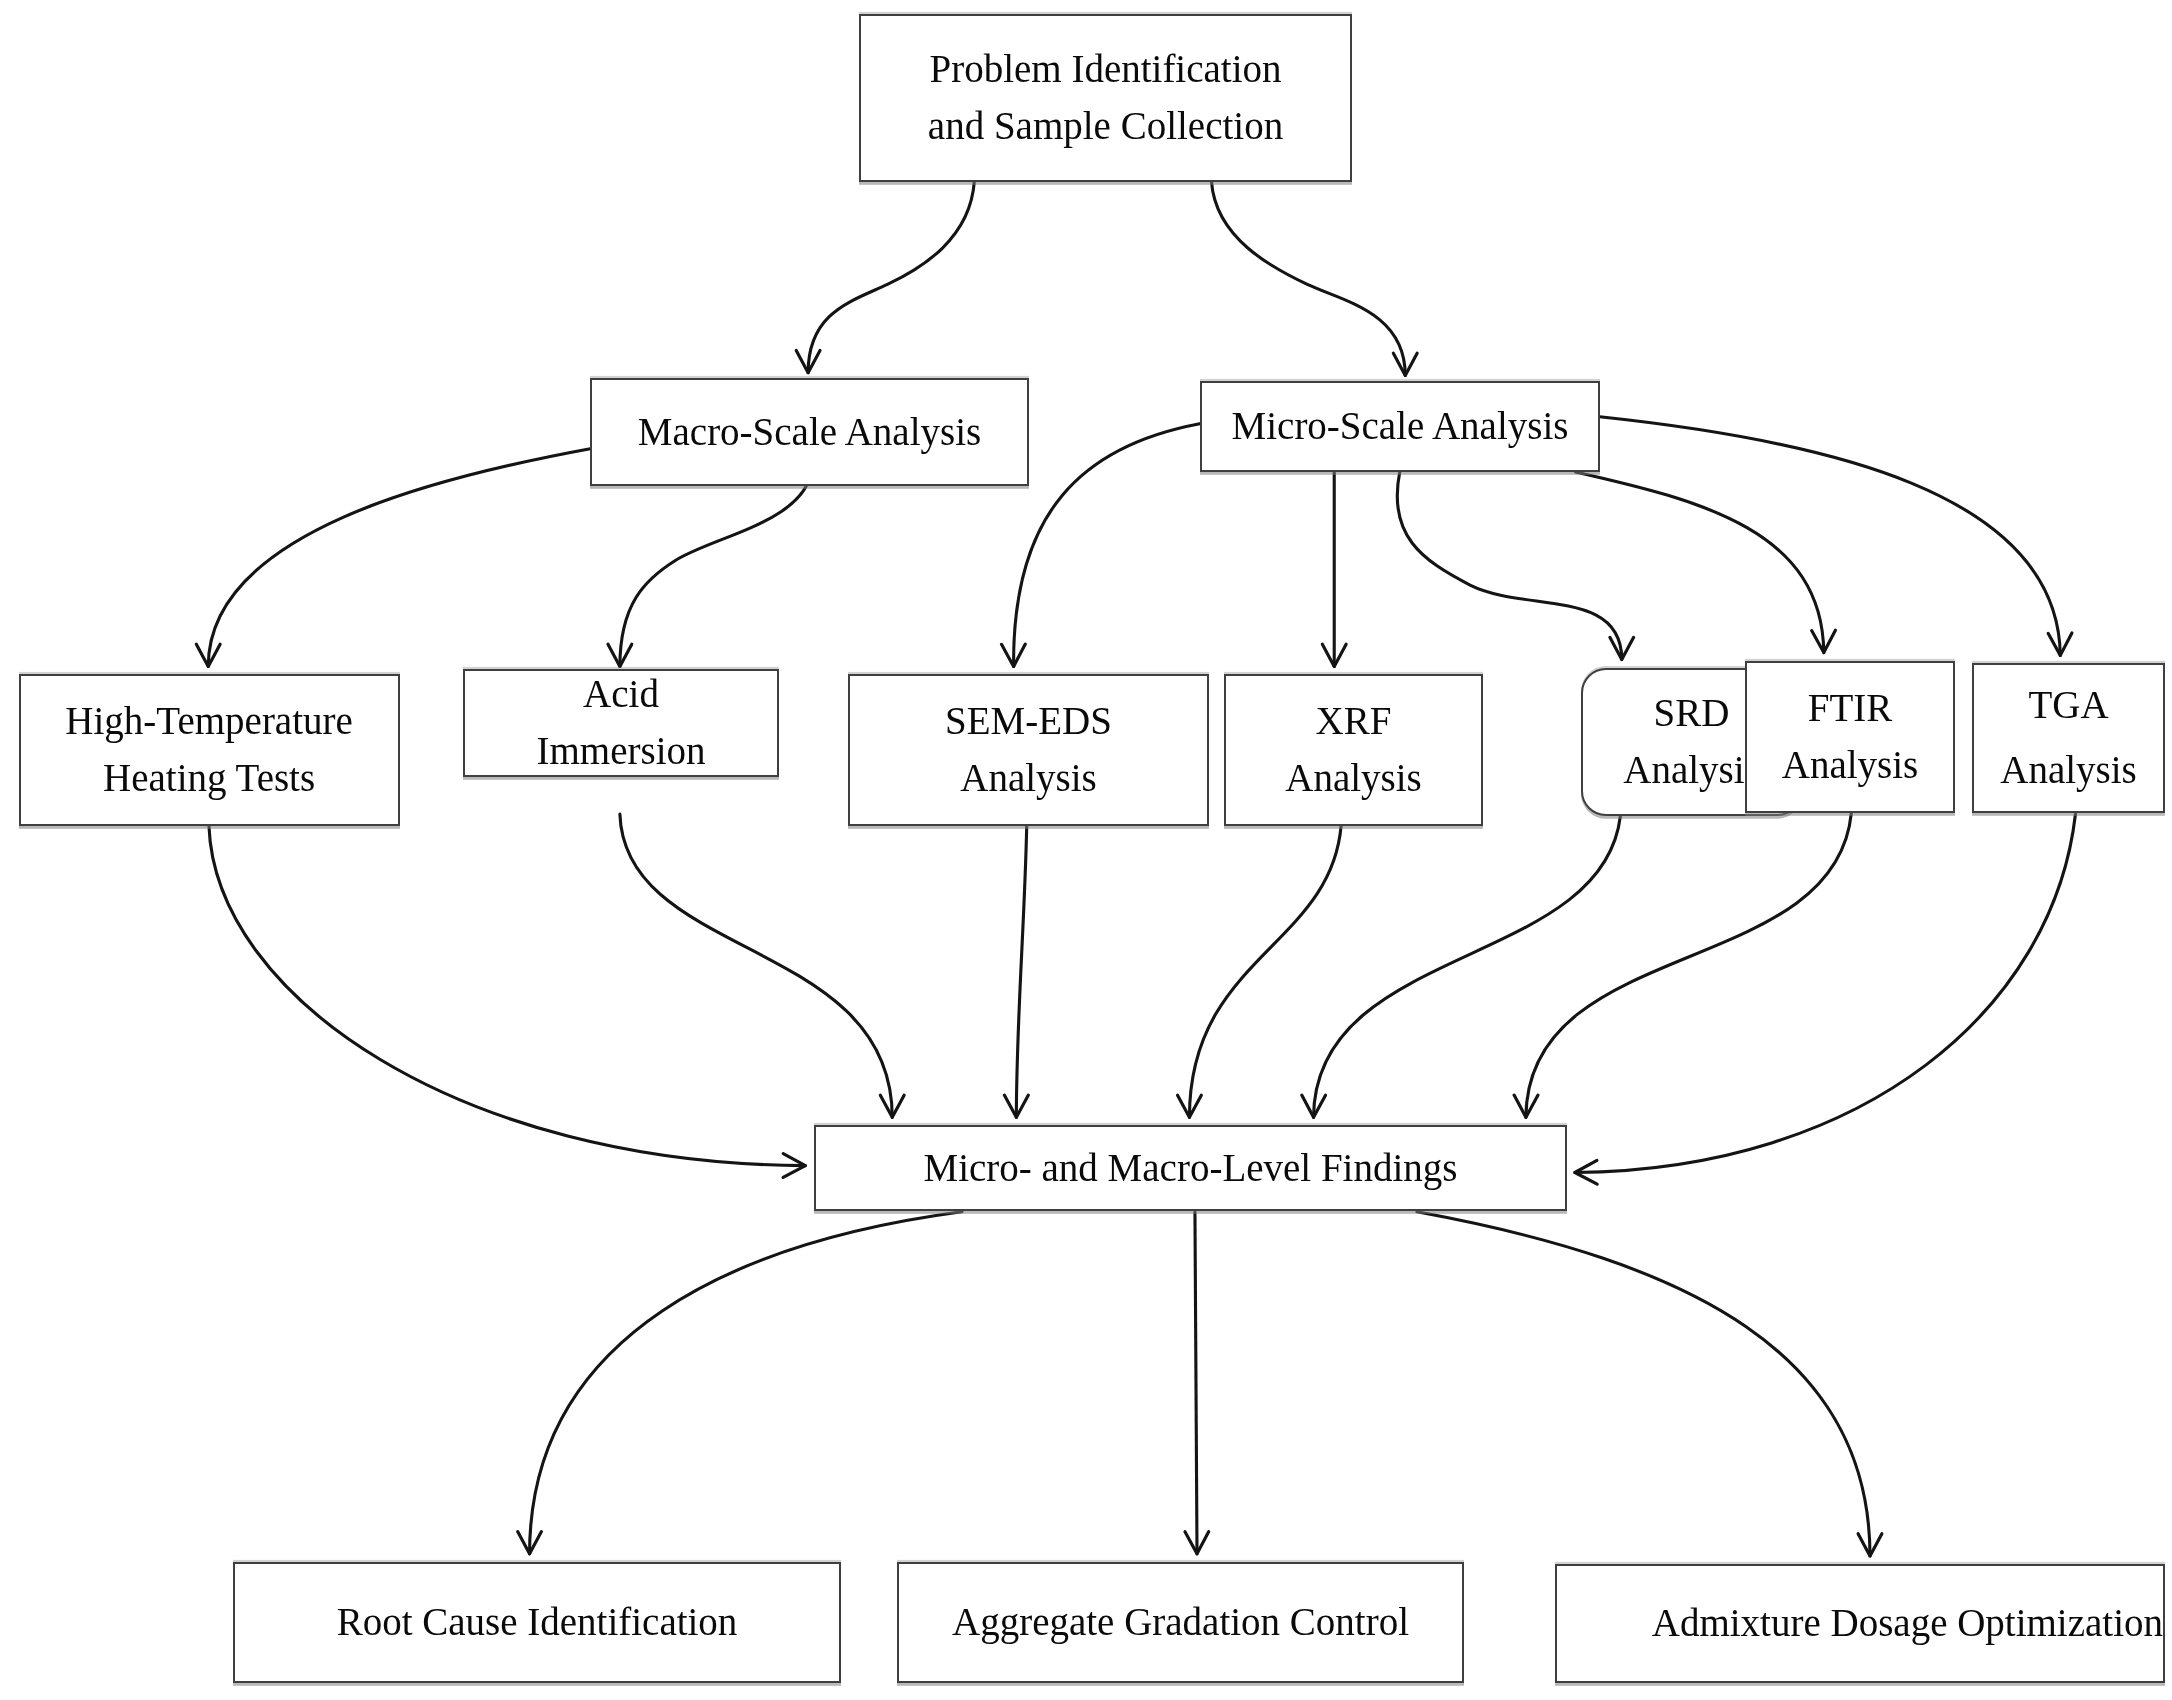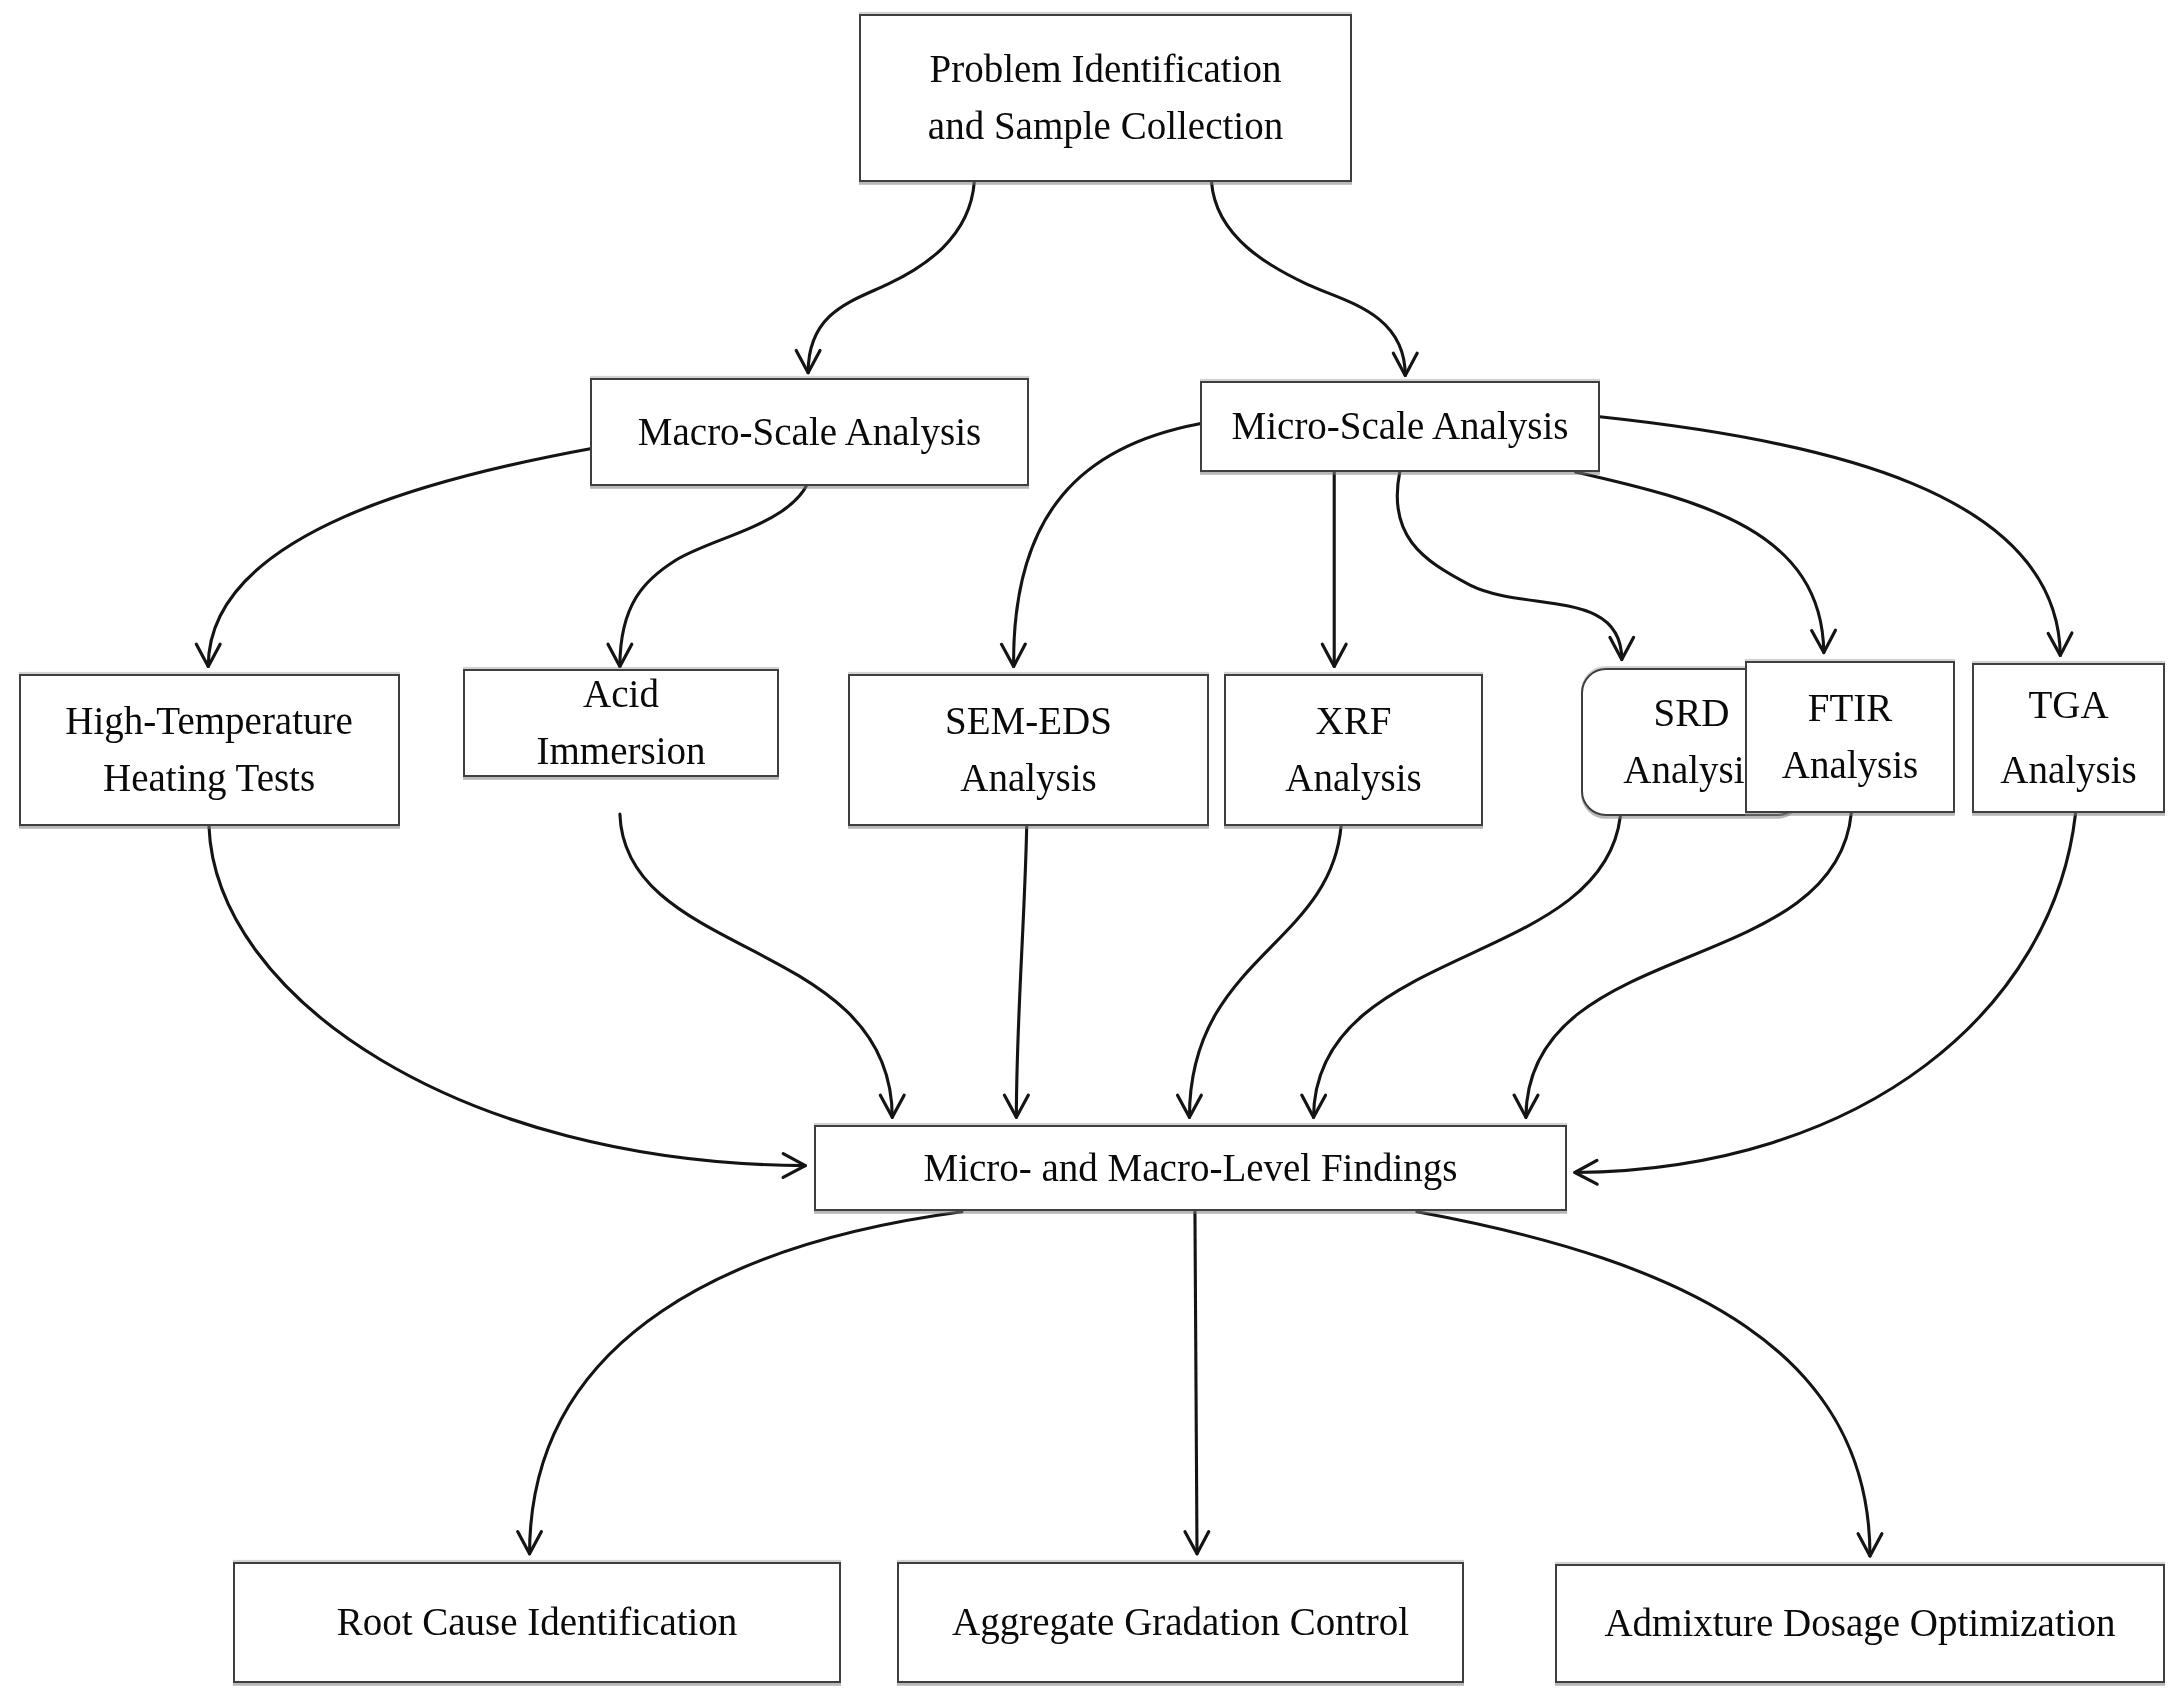--- a/index.html
+++ b/index.html
@@ -54,21 +54,21 @@
   #n-htht      { left: 18.6px;   top: 674px;  width: 381px;  height: 152px; }
   #n-acid      { left: 463px;  top: 649px;  width: 316px;  height: 108px; margin-top: 20px; }
   #n-sem       { left: 848px; top: 674px;  width: 361px;  height: 152px; }
   #n-xrf       { left: 1224px; top: 674px;  width: 259px;  height: 152px; }
   #n-srd       { left: 1581px; top: 668px;  width: 221px;  height: 148px; border-radius: 25px; }
   #n-ftir      { left: 1745px; top: 661px;  width: 210px;  height: 152px; }
   #n-tga       { left: 1972px; top: 663px;  width: 193px;  height: 150px; gap: 8px; }
   #n-findings  { left: 814px; top: 1125px; width: 753px; height: 86px; }
   #n-root      { left: 233px;  top: 1562px; width: 608px;  height: 121px; }
   #n-aggregate { left: 897px; top: 1562px; width: 567px;  height: 121px; }
-  #n-admixture { left: 1555px; top: 1564px; width: 610px;  height: 119px; }
+  #n-admixture { left: 1555px; top: 1564px; width: 610px;  height: 119px; align-items: flex-end; }
 </style>
 </head>
 <body>
 
 <div id="canvas">
 
   <svg id="arrow-layer" viewBox="0 0 3150 2466" xmlns="http://www.w3.org/2000/svg">
     <defs>
       <marker id="ah" viewBox="0 0 20 20" refX="16.5" refY="10" markerWidth="46" markerHeight="46" markerUnits="userSpaceOnUse" orient="auto">
         <path d="M2.5,2.5 L16.5,10 L2.5,17.5" fill="none" stroke="#141414" stroke-width="2" stroke-linecap="round" stroke-linejoin="round" style="stroke: var(--arrow);"></path>

